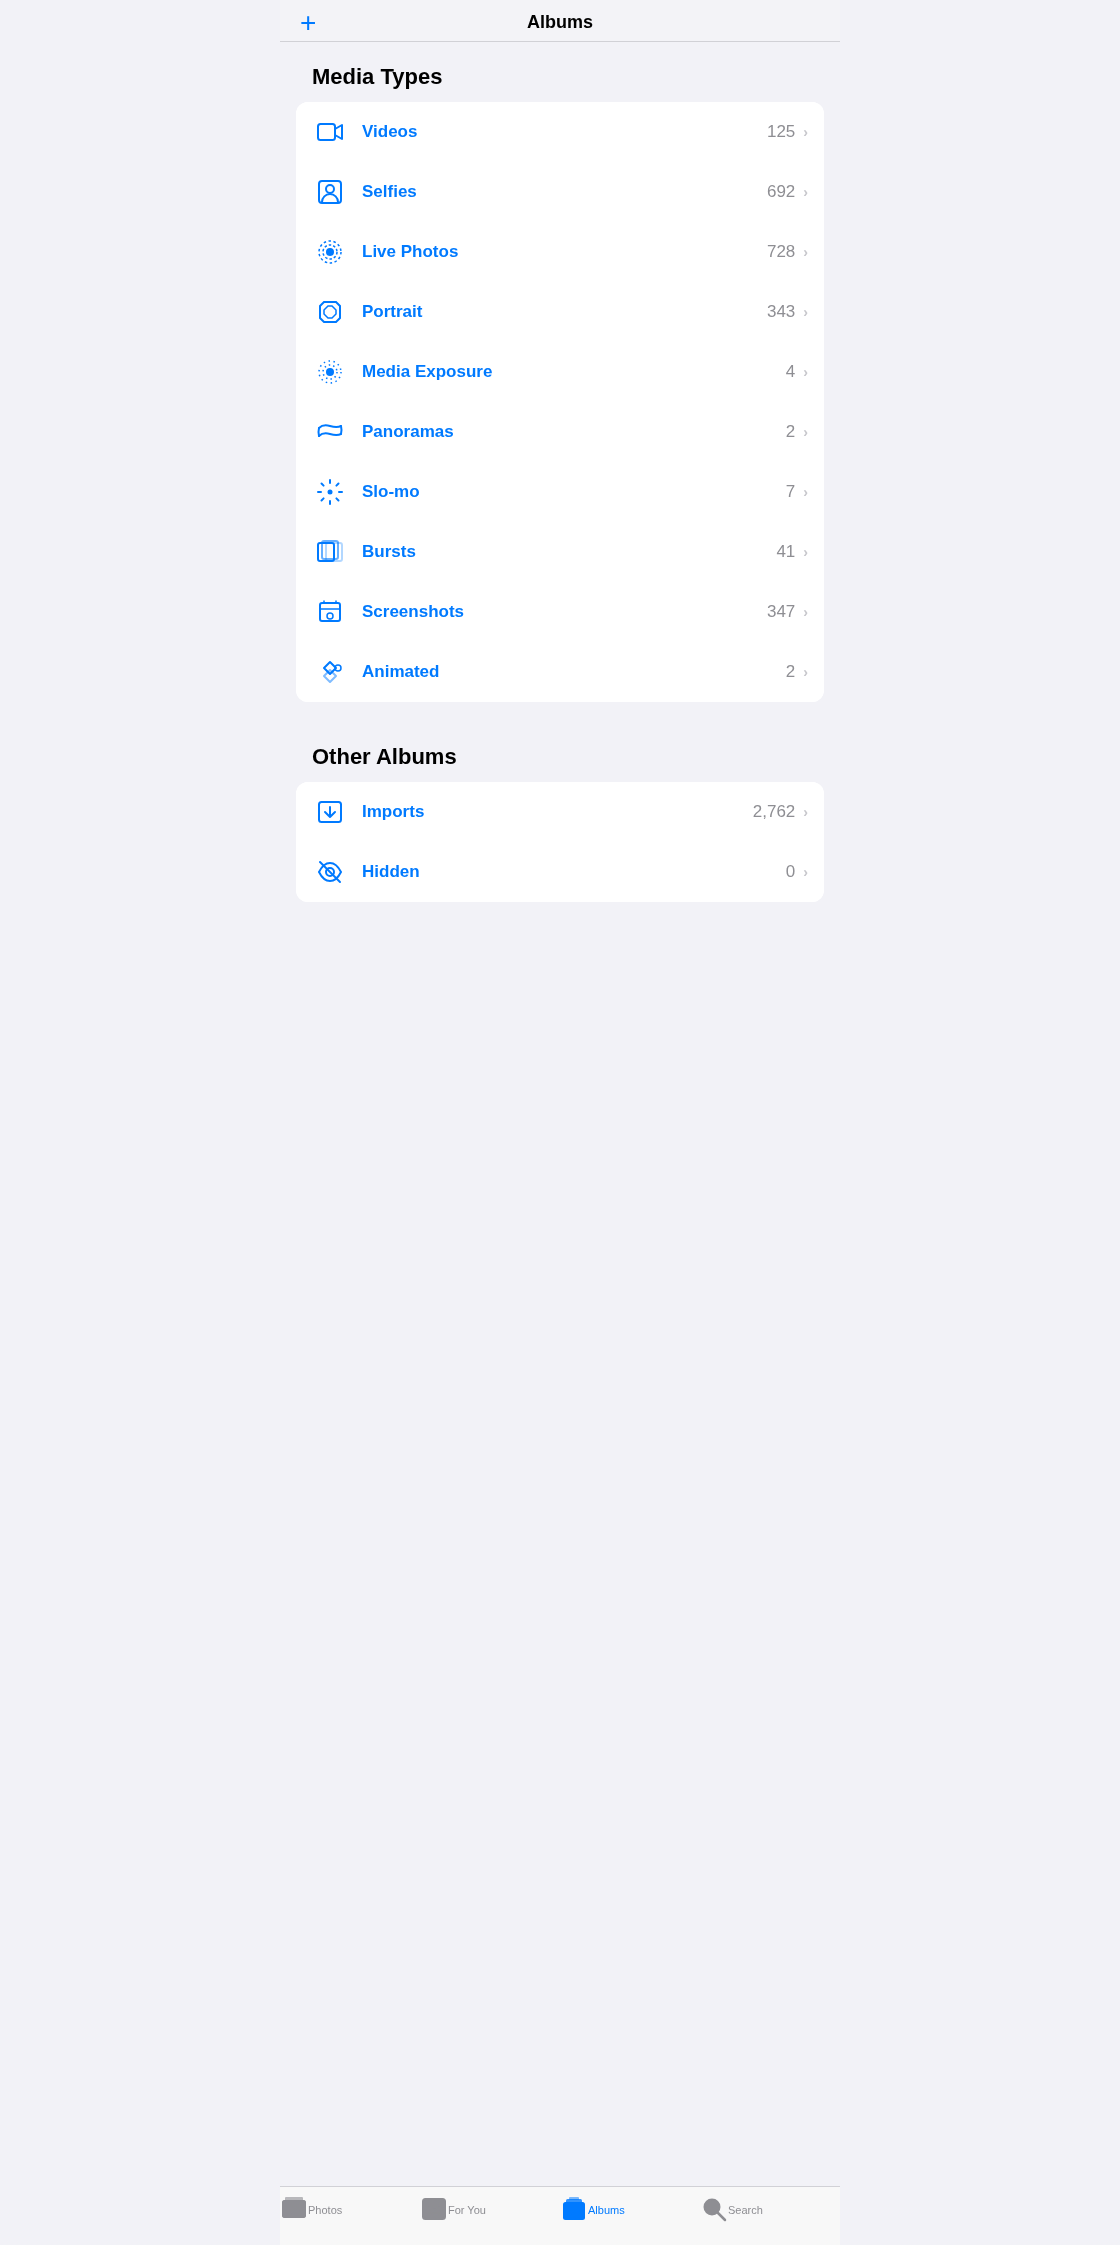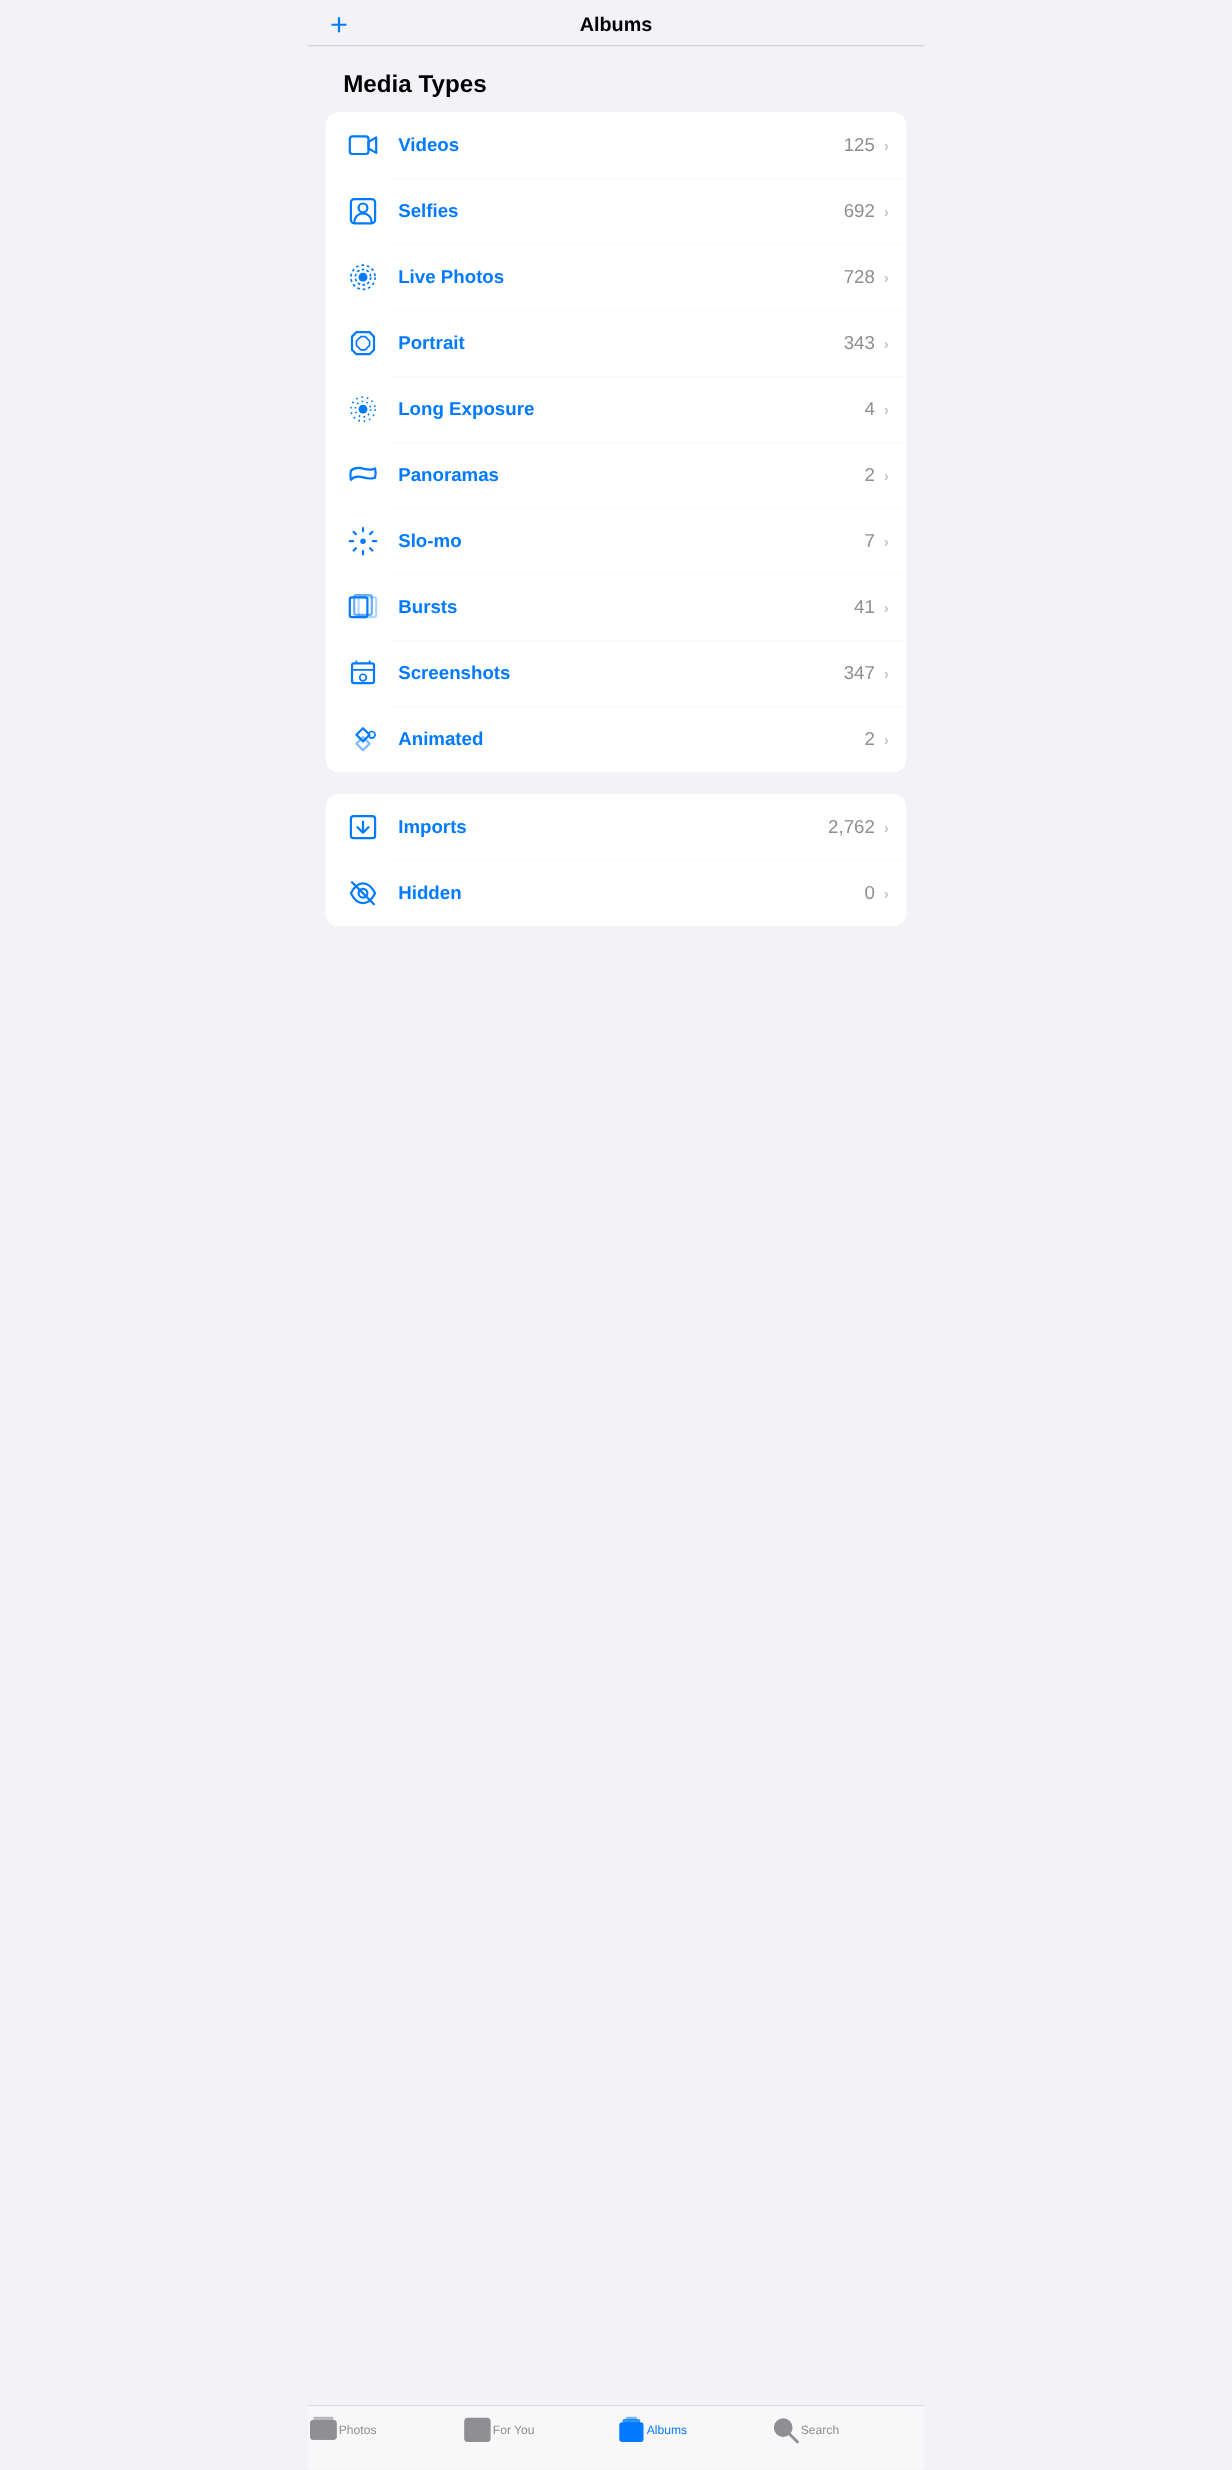--- a/index.html
+++ b/index.html
@@ -257,21 +257,21 @@
       </div>
 
       <div class="list-item">
         <div class="item-icon">
           <svg viewBox="0 0 28 28" fill="none" xmlns="http://www.w3.org/2000/svg">
             <circle cx="14" cy="14" r="4" fill="#007aff"></circle>
             <circle cx="14" cy="14" r="7" stroke="#007aff" stroke-width="1.5" stroke-dasharray="1.5 3" fill="none"></circle>
             <circle cx="14" cy="14" r="11" stroke="#007aff" stroke-width="1.5" stroke-dasharray="1.5 3.5" fill="none"></circle>
           </svg>
         </div>
-        <span class="item-label">Long Exposure</span>
+        <span class="item-label">Media Exposure</span>
         <span class="item-count">4</span>
         <span class="item-chevron">›</span>
       </div>
 
       <div class="list-item">
         <div class="item-icon">
           <svg viewBox="0 0 28 28" fill="none" xmlns="http://www.w3.org/2000/svg">
             <path d="M3 10 Q7 6 14 8 Q21 10 25 8" stroke="#007aff" stroke-width="2" fill="none" stroke-linecap="round"></path>
             <path d="M3 18 Q7 14 14 16 Q21 18 25 16" stroke="#007aff" stroke-width="2" fill="none" stroke-linecap="round"></path>
             <path d="M3 10 Q2 14 3 18" stroke="#007aff" stroke-width="2" fill="none" stroke-linecap="round"></path>
@@ -337,20 +337,23 @@
           </svg>
         </div>
         <span class="item-label">Animated</span>
         <span class="item-count">2</span>
         <span class="item-chevron">›</span>
       </div>
 
     </div>
   </div>
 
+  <div class="section">
+    <div class="section-title">Other Albums</div>
+  </div>
 
   <div style="padding: 0 16px;">
     <div class="list-group">
 
       <div class="list-item">
         <div class="item-icon">
           <svg viewBox="0 0 28 28" fill="none" xmlns="http://www.w3.org/2000/svg">
             <rect x="3" y="4" width="22" height="20" rx="2.5" stroke="#007aff" stroke-width="2" fill="none"></rect>
             <path d="M14 9 L14 19 M9 14 L14 19 L19 14" stroke="#007aff" stroke-width="2" stroke-linecap="round" stroke-linejoin="round"></path>
           </svg>

